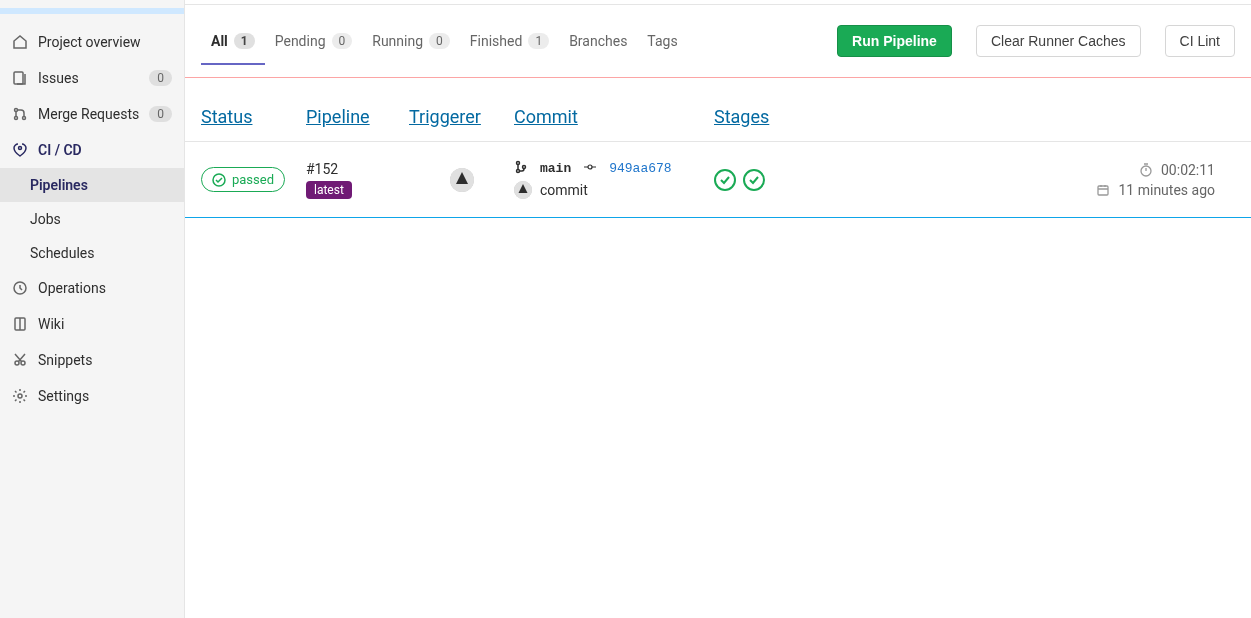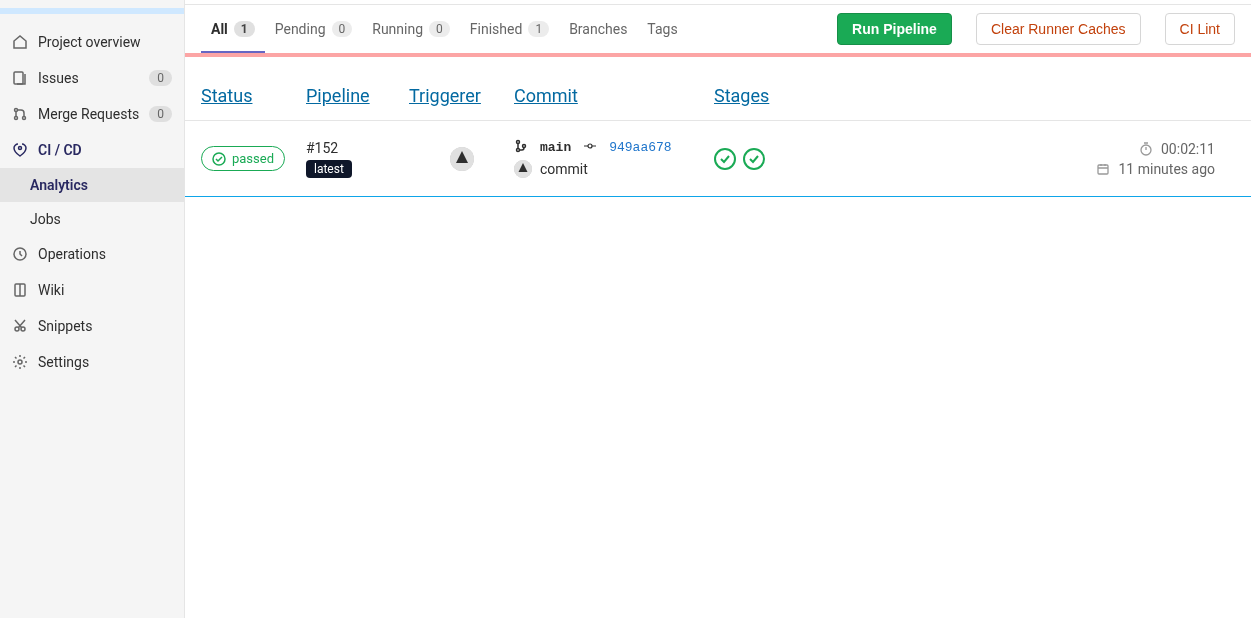--- a/index.html
+++ b/index.html
@@ -51,43 +51,43 @@
   }
   .main {
     flex: 1;
     padding: 0 0 0 0;
     overflow: auto;
   }
   .tabbar {
     display: flex;
     align-items: center;
     border-top: 1px solid #e5e5e5;
-    border-bottom: 4px solid #fca5a5;
-    padding: 0 16px;
+    border-bottom: 1px solid #fca5a5;
+    padding: 12px 16px;
     margin-top: 4px;
   }
   .tabs { display: flex; flex: 1; }
   .tab {
     padding: 14px 10px;
     color: #666;
     cursor: pointer;
     display: flex; align-items: center; gap: 6px;
     border-bottom: 2px solid transparent;
     margin-bottom: -1px;
   }
   .tab.active { color: #2e2e2e; font-weight: 700; border-bottom: 2px solid #6666c4; }
   .tab .count {
     background: #ececec; color: #666;
     font-size: 12px; border-radius: 10px; padding: 1px 7px;
   }
   .tab.active .count { background: #e0e0e0; color: #444; }
   .actions { display: flex; gap: 24px; padding: 8px 0; }
   .btn {
     border: 1px solid #d6d6d6;
-    background: #fff; color: #c2410c;
+    background: #fff; color: #404040;
     padding: 7px 14px; border-radius: 4px;
     cursor: pointer; font-size: 14px;
   }
   .btn-primary {
     background: #1aaa55; border-color: #168f48; color: #fff; font-weight: 600;
   }
   .table-header {
     display: flex;
     padding: 16px 16px 14px 16px;
     color: #0369a1;
@@ -110,21 +110,21 @@
   }
   .status-badge {
     display: inline-flex; align-items: center; gap: 6px;
     border: 1px solid #1aaa55; color: #1aaa55;
     border-radius: 14px; padding: 4px 10px; font-size: 13px;
   }
   .status-badge .ic { width: 14px; height: 14px; color: #1aaa55; }
   .pipeline-id { color: #2e2e2e; }
   .pill-latest {
     display: inline-block;
-    background: #0f172a; color: #fff;
+    background: #701a75; color: #fff;
     border-radius: 4px; padding: 2px 8px; font-size: 12px; margin-top: 4px;
   }
   .avatar {
     width: 24px; height: 24px; border-radius: 50%;
     background: #ccc; display: inline-flex; align-items: center; justify-content: center;
     overflow: hidden;
   }
   .avatar svg { width: 24px; height: 24px; }
   .commit-line { display: flex; align-items: center; gap: 12px; font-size: 13px; }
   .commit-line svg { width: 14px; height: 14px; color: #2e2e2e; }
@@ -174,22 +174,23 @@
       <span class="lbl">Merge Requests</span>
       <span class="badge">0</span>
     </div>
     <div class="nav-item active">
       <span class="ic"><svg viewBox="0 0 16 16" fill="none" stroke="currentColor" stroke-width="1.5">
             <path d="M10 2c2 0 4 2 4 4 0 4-6 8-6 8s-6-4-6-8c0-2 2-4 4-4"></path>
             <circle cx="8" cy="6" r="1.5"></circle>
           </svg></span>
       <span class="lbl">CI / CD</span>
     </div>
-    <div class="sub-item active">Analytics</div>
+    <div class="sub-item active">Pipelines</div>
     <div class="sub-item">Jobs</div>
+    <div class="sub-item">Schedules</div>
     <div class="nav-item">
       <span class="ic"><svg viewBox="0 0 16 16" fill="none" stroke="currentColor" stroke-width="1.5">
             <circle cx="8" cy="8" r="6"></circle>
             <path d="M8 5v3l2 2"></path>
           </svg></span>
       <span class="lbl">Operations</span>
     </div>
     <div class="nav-item">
       <span class="ic"><svg viewBox="0 0 16 16" fill="none" stroke="currentColor" stroke-width="1.5">
             <rect x="3" y="2" width="10" height="12" rx="1"></rect>

